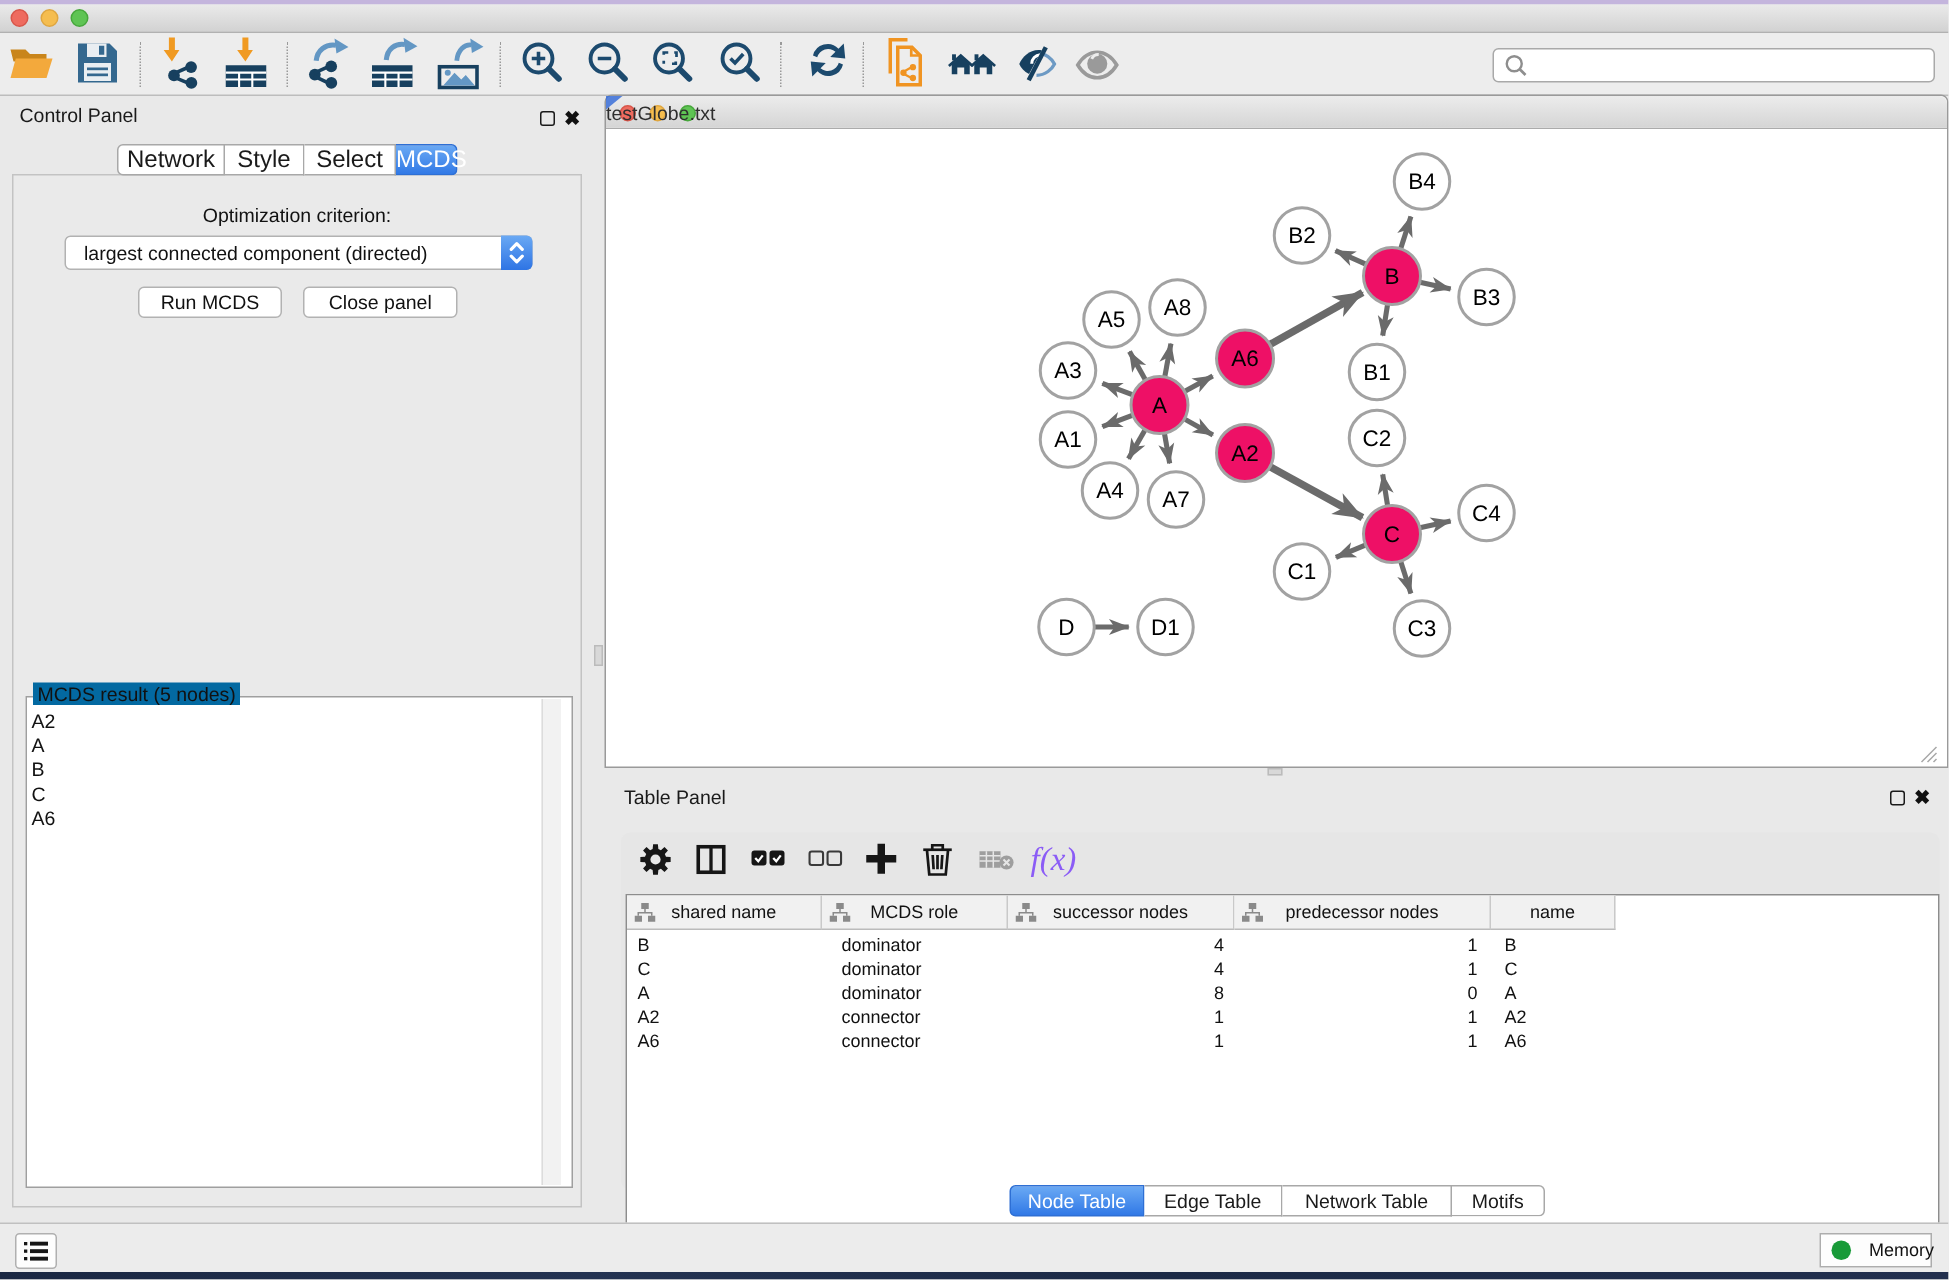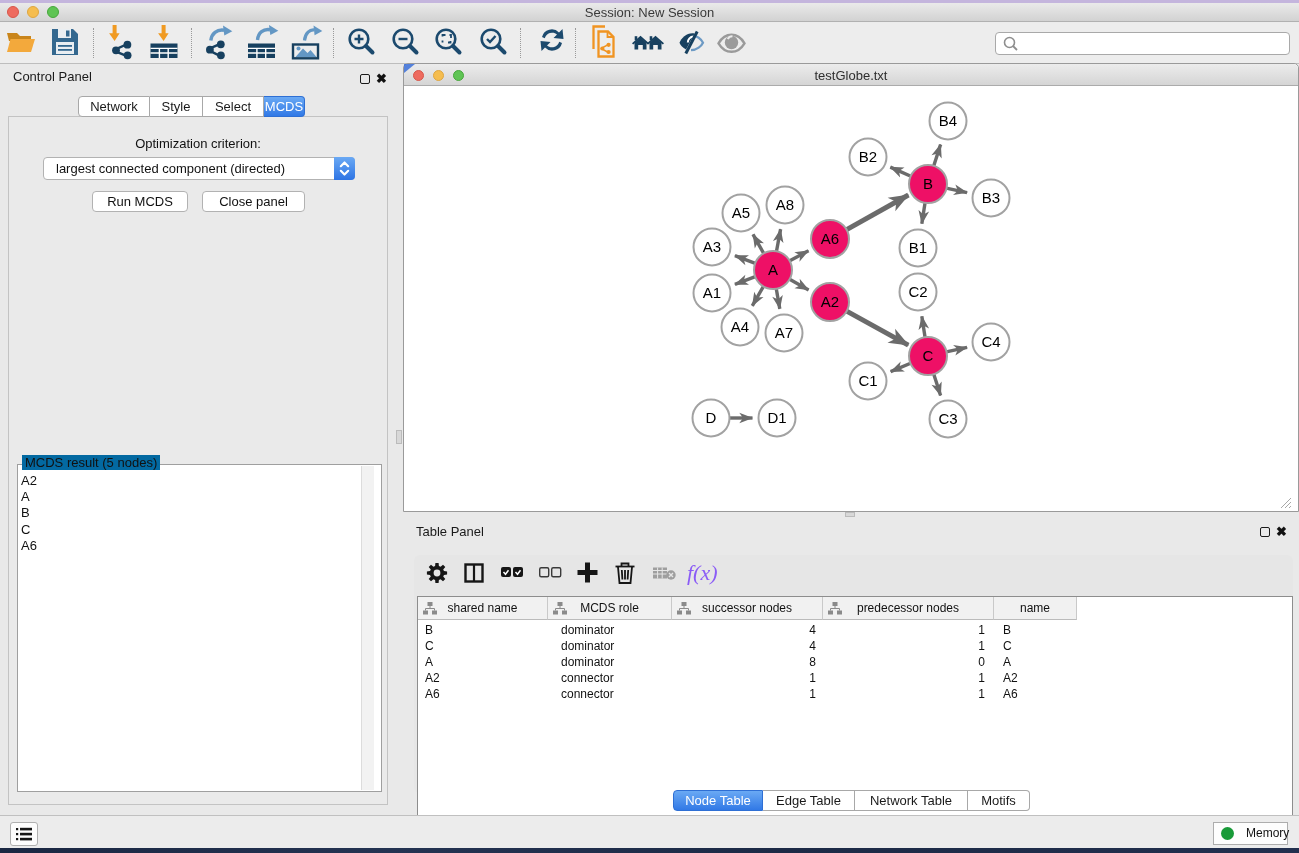--- a/index.html
+++ b/index.html
@@ -16,21 +16,21 @@
 #toolbar{left:0;top:23px;width:1299px;height:41px;background:#ededed;border-bottom:1px solid #bdbdbd}
 .sep{position:absolute;top:5px;height:30px;width:0;border-left:1px dotted #9a9a9a}
 .tbi{position:absolute;top:0}
 #search{position:absolute;left:995px;top:9px;width:295px;height:23px;background:#fff;border:1px solid #a9a9a9;border-radius:4px}
 
 #mainbg{left:0;top:64px;width:1299px;height:752px;background:#e9e9e9}
 
 #cptitle{left:13px;top:69px;font-size:13px;color:#1a1a1a}
 .sqicon{position:absolute;width:10px;height:10px;border:1.6px solid #1a1a1a;border-radius:2px}
 .xicon{position:absolute;font-size:13px;font-weight:bold;color:#111}
-#cptabs{left:78px;top:96px;height:21px;display:flex;font-size:13px}
+#cptabs{left:78px;top:96px;height:21px;display:flex;font-size:16px}
 #cptabs .seg{background:#fff;border:1px solid #a8a8a8;border-left:none;color:#1a1a1a;text-align:center;line-height:19px}
 #cptabs .seg:first-child{border-left:1px solid #a8a8a8;border-radius:4px 0 0 4px}
 #cptabs .seg.sel{background:linear-gradient(#6aa9f4,#3179e6);color:#fff;border-color:#2e6fd4;border-radius:0 4px 4px 0}
 #cppanel{left:8px;top:116px;width:380px;height:689px;border:1px solid #c3c3c3;background:#eaeaea}
 #optlabel{left:0;top:136px;width:396px;text-align:center;font-size:13px;color:#111}
 #dropdown{left:43px;top:157px;width:312px;height:23px;background:#fff;border:1px solid #b2b2b2;border-radius:4px;font-size:13px;line-height:21px;padding-left:12px;color:#111}
 #dropstep{left:334px;top:157px;width:21px;height:23px;background:linear-gradient(#6aa9f4,#2e74e4);border-radius:0 4px 4px 0}
 .btn{position:absolute;height:21px;background:#fff;border:1px solid #b2b2b2;border-radius:4px;font-size:13px;text-align:center;line-height:19px;color:#111}
 
 #fs{left:17px;top:464px;width:365px;height:328px;border:1px solid #9f9f9f;background:#fff}
@@ -43,40 +43,39 @@
 #membtn{left:1213px;top:822px;width:75px;height:23px;background:#fdfdfd;border:1px solid #adadad;font-size:12px;line-height:21px;padding-left:32px;color:#111}
 #memdot{left:1221px;top:827px;width:13px;height:13px;border-radius:50%;background:#189a38}
 #navy{left:0;top:848px;width:1299px;height:5px;background:linear-gradient(90deg,#1a2742,#243352 30%,#1c2a46 60%,#222f4e)}
 
 #netwin{left:403px;top:63px;width:896px;height:449px;border:1px solid #9a9a9a;border-radius:5px 5px 0 0;background:#fff}
 #nettitle{position:absolute;left:0;top:0;width:100%;height:22px;background:linear-gradient(#ececec,#d5d5d5);border-bottom:1px solid #ababab;border-radius:5px 5px 0 0}
 #nettitle .t1{left:9px;background:#ee6b5f;border:1px solid #d8564a}
 #nettitle .t2{left:29px;background:#f5bd4f;border:1px solid #dfa640}
 #nettitle .t3{left:49px;background:#5fc454;border:1px solid #47a73c}
 .tls{position:absolute;width:11px;height:11px;border-radius:50%;top:6px}
-#nettitletext{position:absolute;top:4px;width:100%;text-align:center;font-size:13px;color:#2e2e2e}
+#nettitletext{position:absolute;top:4px;width:100%;text-align:left;font-size:13px;color:#2e2e2e}
 
 #tptitle{left:416px;top:524px;font-size:13px;color:#1a1a1a}
 #tpinner{left:414px;top:555px;width:879px;height:238px;background:#e6e6e6;border-radius:6px}
 #tptable{left:417px;top:596px;width:876px;height:225px;background:#fff;border:1px solid #8d8d8d}
 .hcell{position:absolute;top:0;height:23px;background:#f1f1f1;border-bottom:1px solid #bbb;border-right:1px solid #c9c9c9;font-size:12px;color:#111;text-align:center;line-height:23px}
 .trow{position:absolute;font-size:12px;color:#111;height:16px;line-height:16px}
 #tptabs{left:673px;top:790px;height:21px;display:flex;font-size:13px;position:absolute}
 #tptabs .seg{background:#fff;border:1px solid #a8a8a8;border-left:none;color:#1a1a1a;text-align:center;line-height:19px}
 #tptabs .seg.sel{background:linear-gradient(#6aa9f4,#3179e6);color:#fff;border:1px solid #2e6fd4;border-radius:4px 0 0 4px}
 #tptabs .seg:last-child{border-radius:0 4px 4px 0}
 </style></head>
 <body>
 <div id="stage">
 <div class="abs" id="lav"></div>
 <div class="abs" id="titlebar">
   <div class="tl t1"></div>
       <div class="tl t2"></div>
       <div class="tl t3"></div>
-  <div id="titletext">Session: New Session</div>
 </div>
 <div class="abs" id="toolbar">
   <div class="sep" style="left:93px"></div>
   <div class="sep" style="left:191px"></div>
   <div class="sep" style="left:333px"></div>
   <div class="sep" style="left:520px"></div>
   <div class="sep" style="left:575px"></div>
   <svg class="tbi" style="left:5px" width="31" height="38" viewBox="0 0 31 38">
     <path d="M2 10 h10 l3 3 h11 v5 H4 z" fill="#c9851b"></path>
     <path d="M2 29 L5.5 16 H30 L26 29 Z" fill="#f3a93c"></path>

